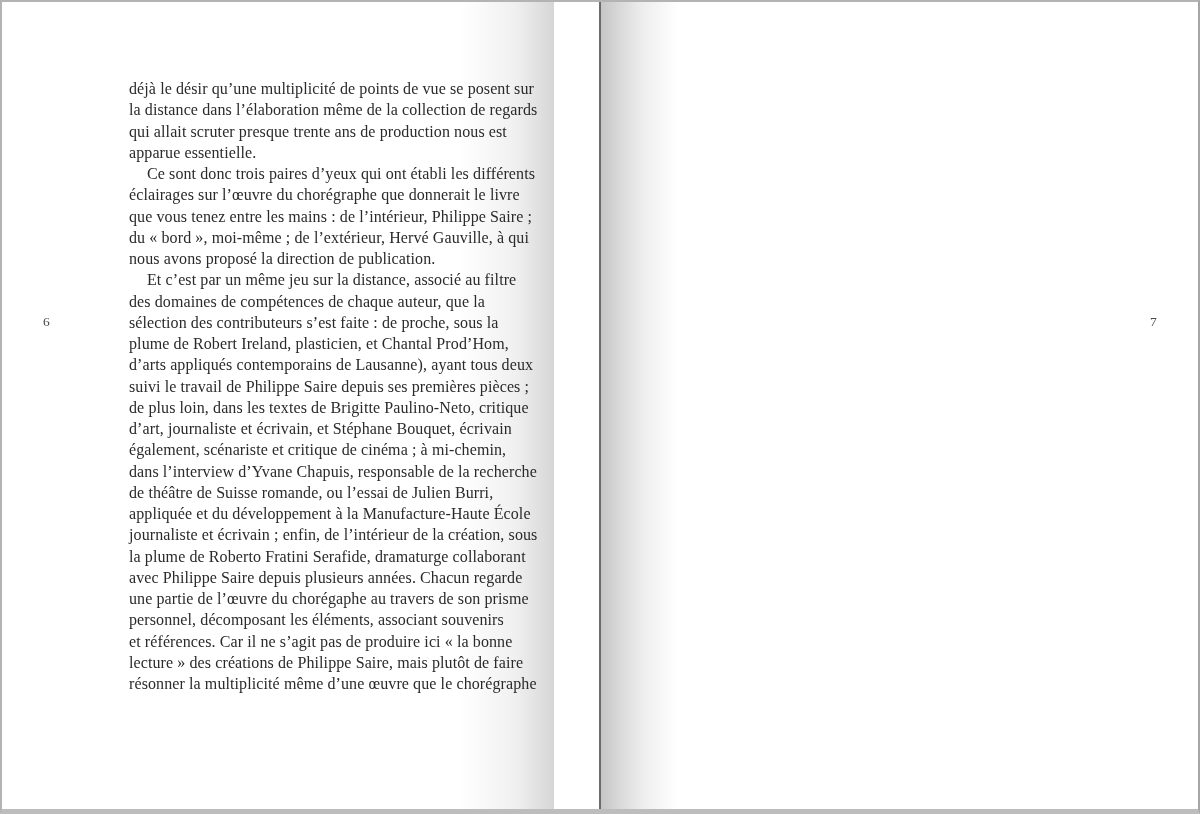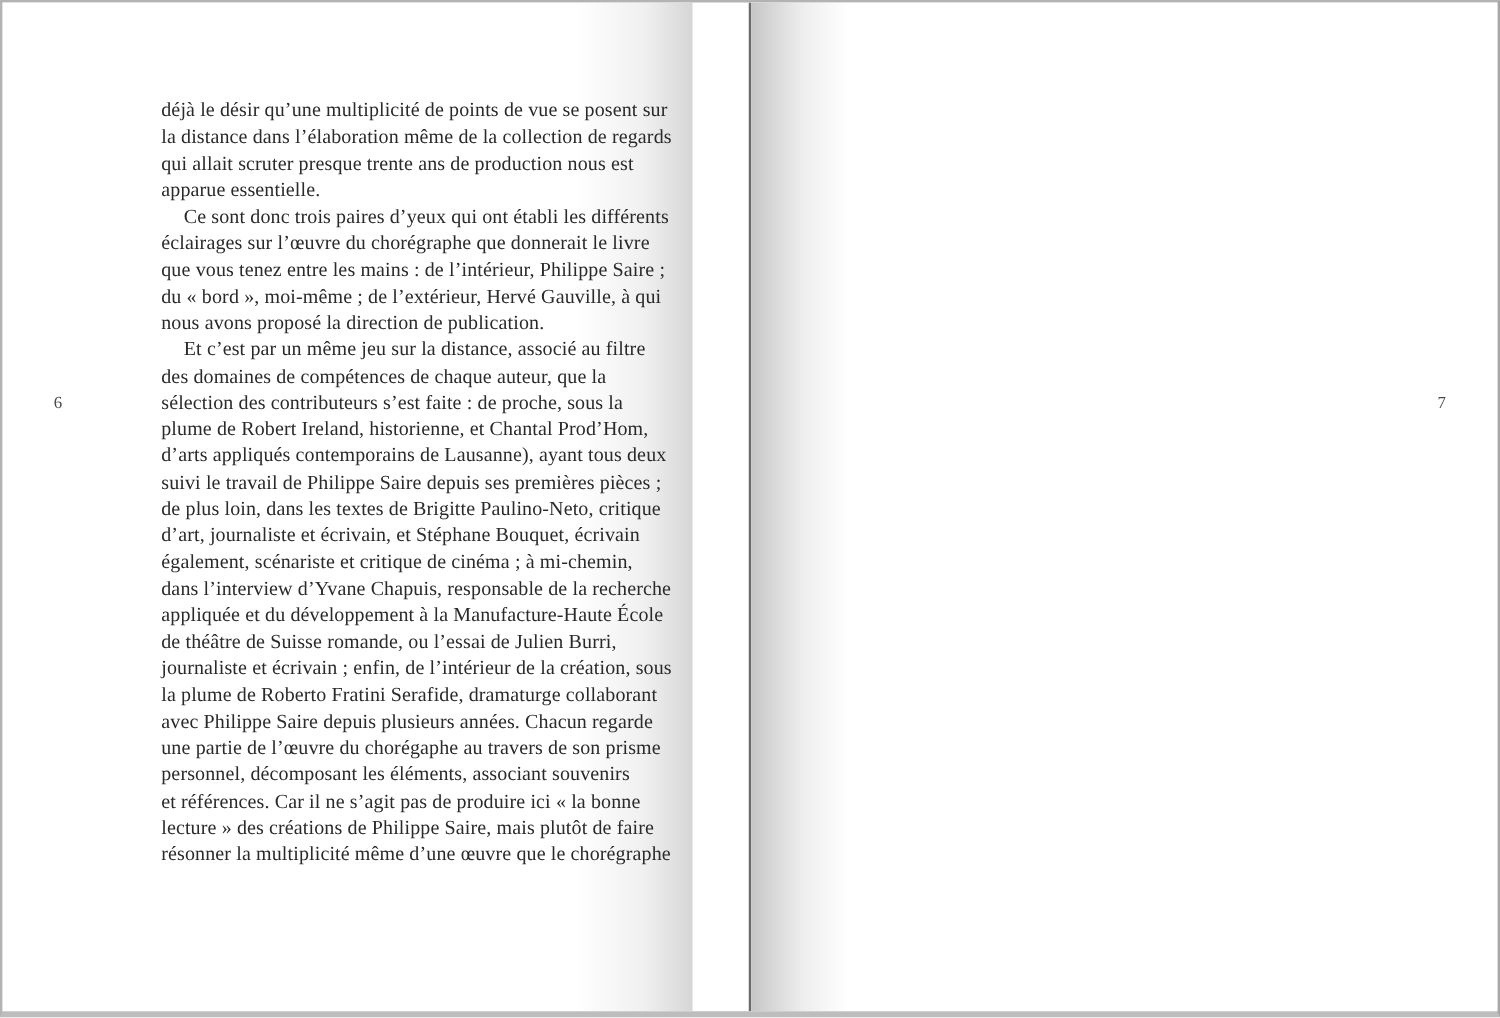--- a/index.html
+++ b/index.html
@@ -69,29 +69,29 @@
           <div class="line">Ce sont donc trois paires d’yeux qui ont établi les différents</div>
           <div class="line">éclairages sur l’œuvre du chorégraphe que donnerait le livre</div>
           <div class="line">que vous tenez entre les mains : de l’intérieur, Philippe Saire ;</div>
           <div class="line">du « bord », moi-même ; de l’extérieur, Hervé Gauville, à qui</div>
           <div class="line">nous avons proposé la direction de publication.</div>
         </div>
       <div class="para indent">
           <div class="line">Et c’est par un même jeu sur la distance, associé au filtre</div>
           <div class="line">des domaines de compétences de chaque auteur, que la</div>
           <div class="line">sélection des contributeurs s’est faite : de proche, sous la</div>
-          <div class="line">plume de Robert Ireland, historienne, et Chantal Prod’Hom,</div>
+          <div class="line">plume de Robert Ireland, plasticien, et Chantal Prod’Hom,</div>
           <div class="line">d’arts appliqués contemporains de Lausanne), ayant tous deux</div>
           <div class="line">suivi le travail de Philippe Saire depuis ses premières pièces ;</div>
           <div class="line">de plus loin, dans les textes de Brigitte Paulino-Neto, critique</div>
           <div class="line">d’art, journaliste et écrivain, et Stéphane Bouquet, écrivain</div>
           <div class="line">également, scénariste et critique de cinéma ; à mi-chemin,</div>
           <div class="line">dans l’interview d’Yvane Chapuis, responsable de la recherche</div>
+          <div class="line">de théâtre de Suisse romande, ou l’essai de Julien Burri,</div>
           <div class="line">appliquée et du développement à la Manufacture-Haute École</div>
-          <div class="line">de théâtre de Suisse romande, ou l’essai de Julien Burri,</div>
           <div class="line">journaliste et écrivain ; enfin, de l’intérieur de la création, sous</div>
           <div class="line">la plume de Roberto Fratini Serafide, dramaturge collaborant</div>
           <div class="line">avec Philippe Saire depuis plusieurs années. Chacun regarde</div>
           <div class="line">une partie de l’œuvre du chorégaphe au travers de son prisme</div>
           <div class="line">personnel, décomposant les éléments, associant souvenirs</div>
           <div class="line">et références. Car il ne s’agit pas de produire ici « la bonne</div>
           <div class="line">lecture » des créations de Philippe Saire, mais plutôt de faire</div>
           <div class="line">résonner la multiplicité même d’une œuvre que le chorégraphe</div>
         </div>
     </div>

